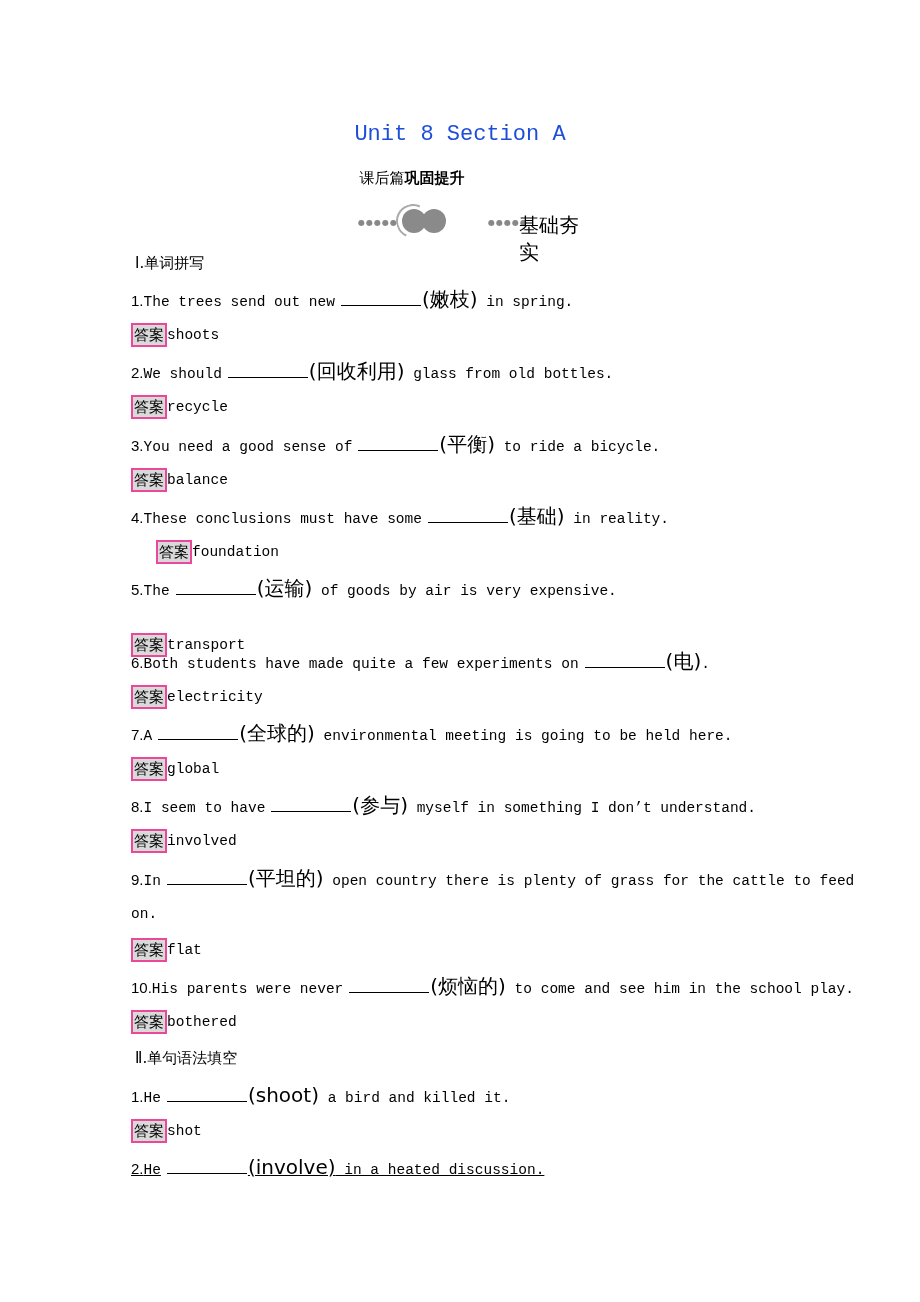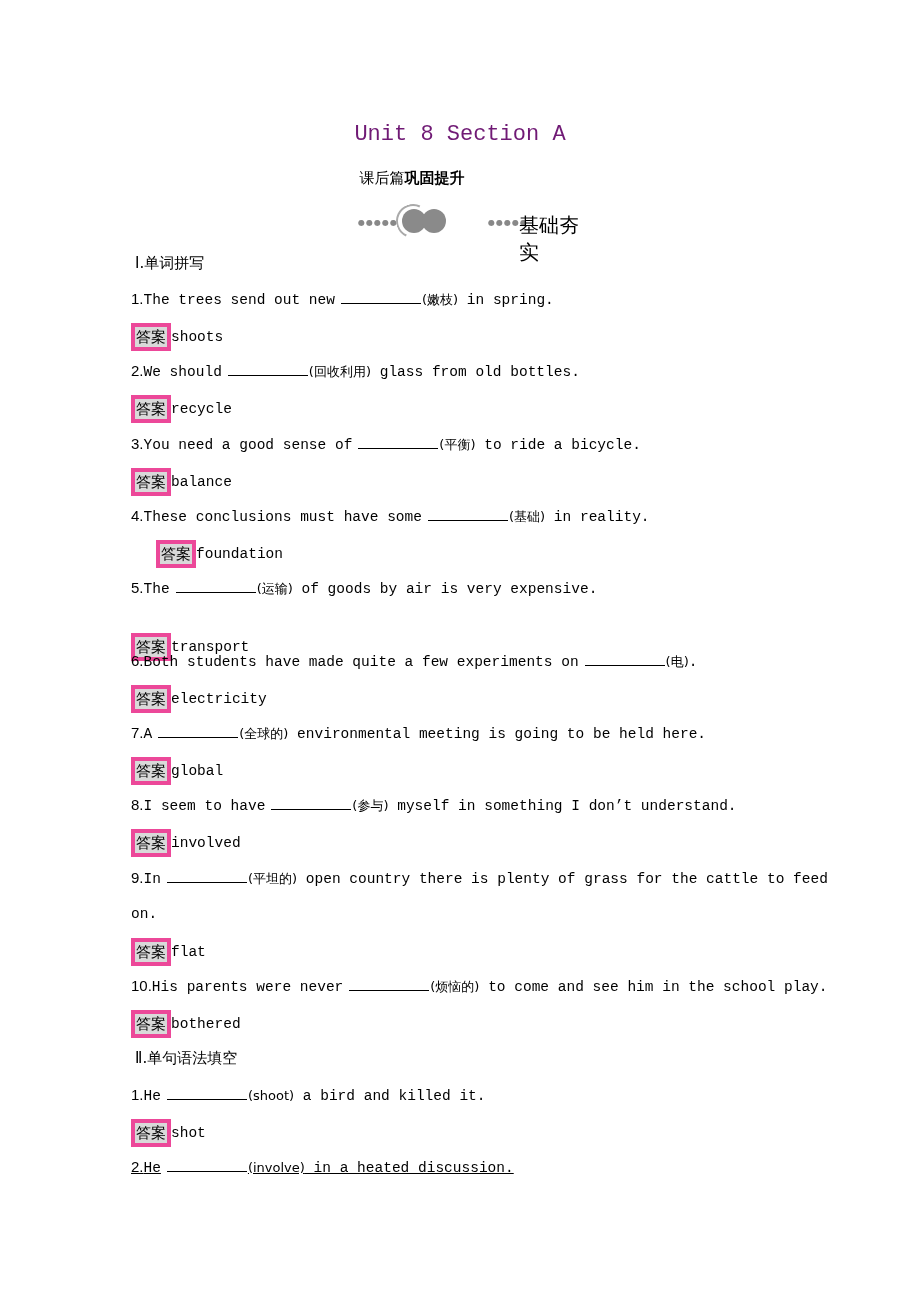--- a/index.html
+++ b/index.html
@@ -1,35 +1,35 @@
 <!DOCTYPE html>
 <html><head>
 <meta charset="utf-8">
 <style>
   html, body { margin:0; padding:0; background:#ffffff; }
   body { width:920px; height:1302px; position:relative; overflow:hidden;
          font-family:"Liberation Mono","DejaVu Sans Mono",monospace; color:#000; }
   .title { position:absolute; top:122px; left:0; width:920px; text-align:center;
            font-family:"Liberation Mono","DejaVu Sans Mono",monospace; font-size:22px;
-           color:#701a75; letter-spacing:0px; }
+           color:#1d4ed8; letter-spacing:0px; }
   .subtitle { position:absolute; top:169px; left:0; width:824px; text-align:center;
               font-family:"DejaVu Sans",sans-serif; font-size:15px; }
   .subtitle b { font-weight:bold; }
   .banner { position:absolute; top:204px; left:356px; height:30px; width:240px; }
   .dots { position:absolute; top:14px; font-size:8px; color:#888; letter-spacing:1px; font-family:"DejaVu Sans",sans-serif; }
   .circ { position:absolute; width:24px; height:24px; border-radius:50%; background:#8a8a8a; top:5px; }
   .arc { position:absolute; left:40px; top:0px; width:30px; height:30px; border-radius:50%;
          border:2px solid #aaa; border-right-color:transparent; border-bottom-color:transparent; transform:rotate(-20deg); }
   .banner-label { position:absolute; left:163px; top:8px; font-family:"DejaVu Sans",sans-serif; font-size:20px; }
   .line { position:absolute; left:131px; font-size:14.5px; white-space:nowrap; line-height:20px; }
   .sec { font-family:"DejaVu Sans",sans-serif; font-size:15px; }
   .num { font-family:"Liberation Sans",sans-serif; font-size:15px; }
   .blank { display:inline-block; width:80px; border-bottom:1px solid #000; height:12px; vertical-align:baseline; margin:0 1px 0 6px; }
-  .cn { font-family:"DejaVu Sans",sans-serif; font-size:13px; }
-  .ans-badge { display:inline-block; background:#d9d9d9; border:4px solid #ec4899; font-family:"DejaVu Sans",sans-serif;
+  .cn { font-family:"DejaVu Sans",sans-serif; font-size:20px; }
+  .ans-badge { display:inline-block; background:#d9d9d9; border:2px solid #ec4899; font-family:"DejaVu Sans",sans-serif;
                font-size:15px; padding:0 1px; line-height:20px; height:20px; vertical-align:middle; }
   .ans-text { vertical-align:middle; }
 </style>
 </head>
 <body>
 
 <div class="title">Unit 8 Section A</div>
 <div class="subtitle"><span>课后篇</span><b>巩固提升</b></div>
 
 <div class="banner">

